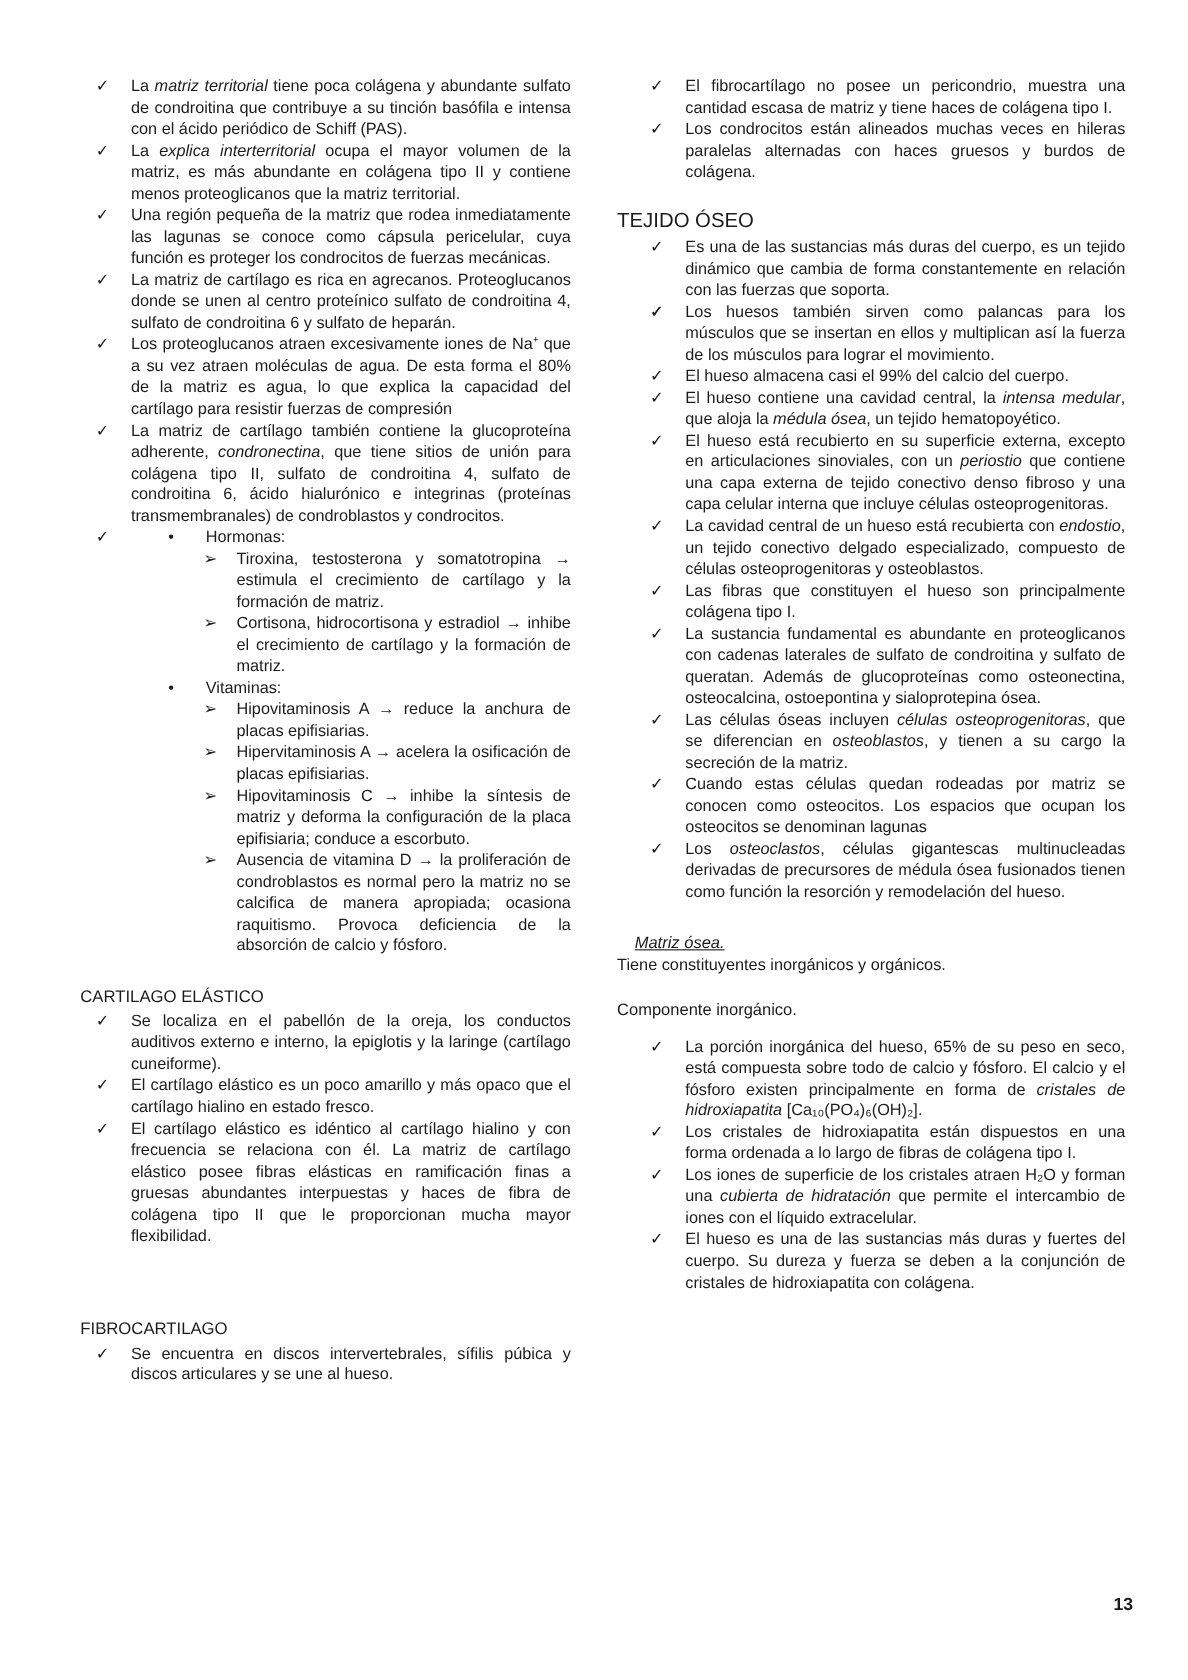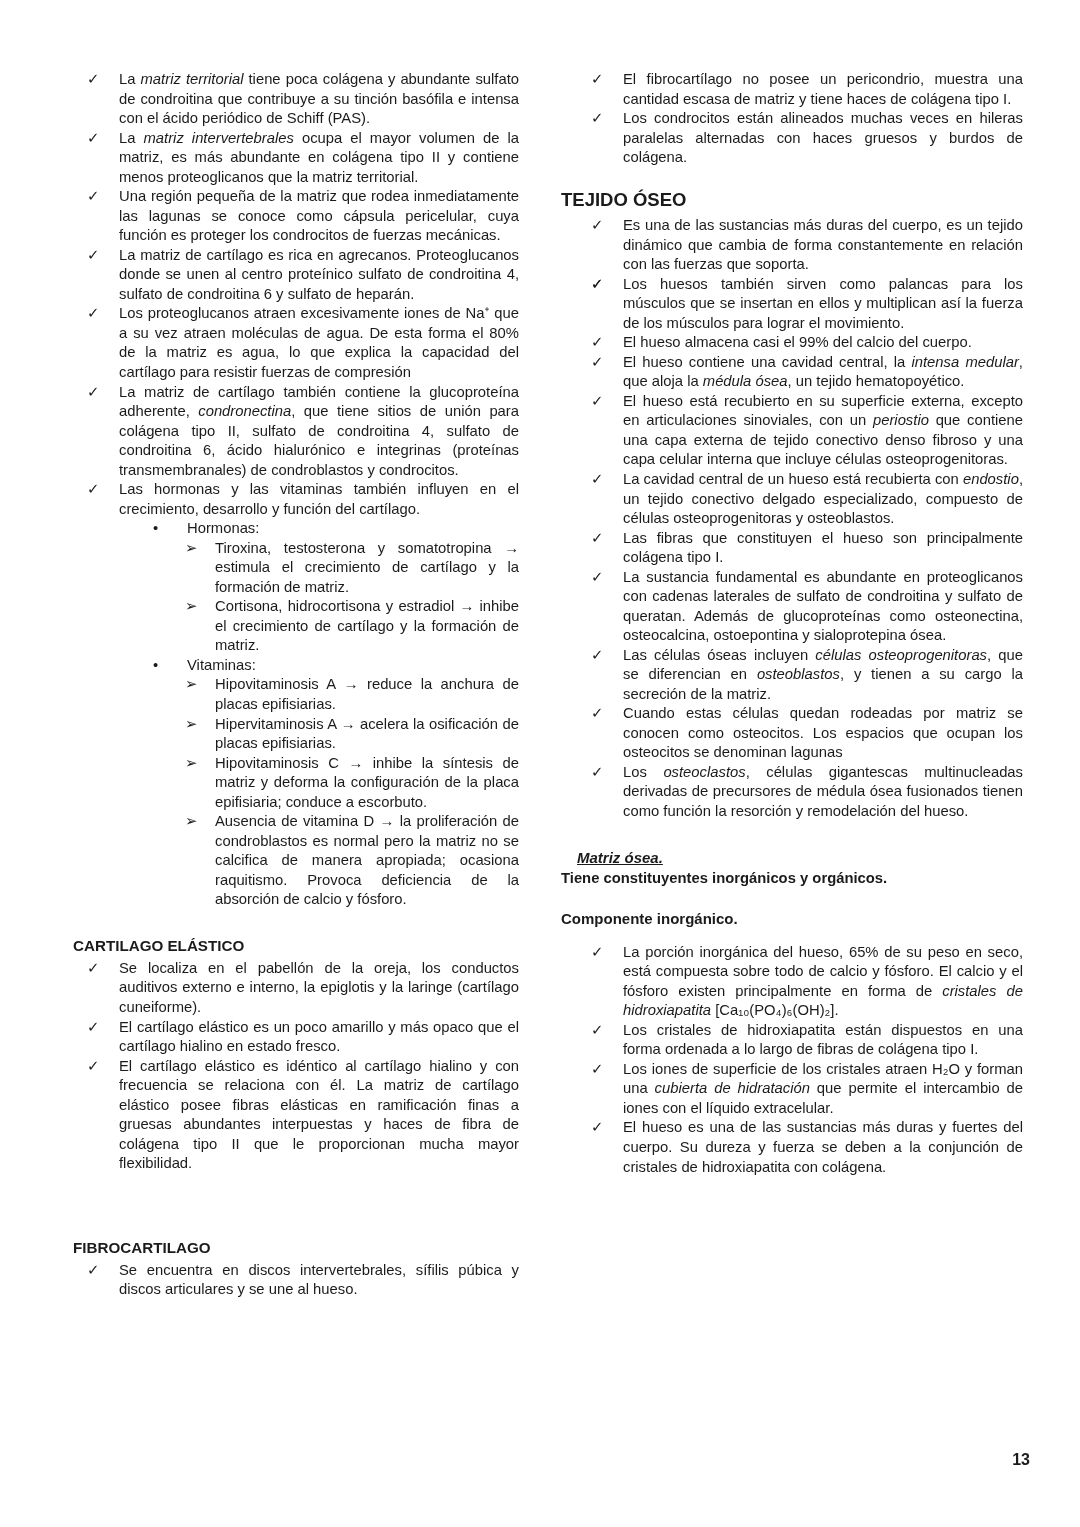--- a/index.html
+++ b/index.html
@@ -29,48 +29,48 @@
   }
   .item { position:relative; }
   .item .marker { position:absolute; top:0; }
   .lvl0 { padding-left:62px; }
   .lvl0 > .marker { left:30px; }
   .lvl1 { padding-left:130px; }
   .lvl1 > .marker { left:96px; }
   .lvl2 { padding-left:158px; }
   .lvl2 > .marker { left:128px; }
   .it { font-style:italic; }
-  .heading { font-weight:bold; text-align:left; }
+  .heading { font-weight:normal; text-align:left; }
   .h-major { font-size:18.5px; margin:20px 0 4px; }
   .h-section { font-size:15.2px; margin:26px 16px 3px; }
   .h-underline-italic { font-size:15px; font-style:italic; text-decoration:underline; margin:26px 16px 2px; }
   .h-bold { font-size:15px; margin:20px 0 14px; }
-  .para { text-align:left;font-weight:bold; }
+  .para { text-align:left; }
   .spacer { height:38px; }
   .column > *:first-child { margin-top:0; }
   .page-number {
     position:absolute;
     right:50px; bottom:58px;
     font-weight:bold;
     font-size:16px;
   }
 </style>
 </head>
 <body>
 
 <div class="page">
   <div class="content">
     <div class="column">
         <div class="item lvl0"><span class="marker">✓</span><span>La </span><span class="it">matriz territorial</span><span> tiene poca colágena y abundante sulfato de condroitina que contribuye a su tinción basófila e intensa con el ácido periódico de Schiff (PAS).</span></div>
-        <div class="item lvl0"><span class="marker">✓</span><span>La </span><span class="it">matriz intervertebrales</span><span> ocupa el mayor volumen de la matriz, es más abundante en colágena tipo II y contiene menos proteoglicanos que la matriz territorial.</span></div>
+        <div class="item lvl0"><span class="marker">✓</span><span>La </span><span class="it">explica interterritorial</span><span> ocupa el mayor volumen de la matriz, es más abundante en colágena tipo II y contiene menos proteoglicanos que la matriz territorial.</span></div>
         <div class="item lvl0"><span class="marker">✓</span><span>Una región pequeña de la matriz que rodea inmediatamente las lagunas se conoce como cápsula pericelular, cuya función es proteger los condrocitos de fuerzas mecánicas.</span></div>
         <div class="item lvl0"><span class="marker">✓</span><span>La matriz de cartílago es rica en agrecanos. Proteoglucanos donde se unen al centro proteínico sulfato de condroitina 4, sulfato de condroitina 6 y sulfato de heparán.</span></div>
         <div class="item lvl0"><span class="marker">✓</span><span>Los proteoglucanos atraen excesivamente iones de Na⁺ que a su vez atraen moléculas de agua. De esta forma el 80% de la matriz es agua, lo que explica la capacidad del cartílago para resistir fuerzas de compresión</span></div>
         <div class="item lvl0"><span class="marker">✓</span><span>La matriz de cartílago también contiene la glucoproteína adherente, </span><span class="it">condronectina</span><span>, que tiene sitios de unión para colágena tipo II, sulfato de condroitina 4, sulfato de condroitina 6, ácido hialurónico e integrinas (proteínas transmembranales) de condroblastos y condrocitos.</span></div>
-        <div class="item lvl0"><span class="marker">✓</span><span>Las hormonas y las vitaminas también influyen en el crecimiento, desarrollo y función del cartílago.</span></div>
+        <div class="item lvl0"><span class="marker">✓</span></div>
         <div class="item lvl1"><span class="marker">•</span><span>Hormonas:</span></div>
         <div class="item lvl2"><span class="marker">➢</span><span>Tiroxina, testosterona y somatotropina → estimula el crecimiento de cartílago y la formación de matriz.</span></div>
         <div class="item lvl2"><span class="marker">➢</span><span>Cortisona, hidrocortisona y estradiol → inhibe el crecimiento de cartílago y la formación de matriz.</span></div>
         <div class="item lvl1"><span class="marker">•</span><span>Vitaminas:</span></div>
         <div class="item lvl2"><span class="marker">➢</span><span>Hipovitaminosis A → reduce la anchura de placas epifisiarias.</span></div>
         <div class="item lvl2"><span class="marker">➢</span><span>Hipervitaminosis A → acelera la osificación de placas epifisiarias.</span></div>
         <div class="item lvl2"><span class="marker">➢</span><span>Hipovitaminosis C → inhibe la síntesis de matriz y deforma la configuración de la placa epifisiaria; conduce a escorbuto.</span></div>
         <div class="item lvl2"><span class="marker">➢</span><span>Ausencia de vitamina D → la proliferación de condroblastos es normal pero la matriz no se calcifica de manera apropiada; ocasiona raquitismo. Provoca deficiencia de la absorción de calcio y fósforo.</span></div>
         <div class="heading h-section">CARTILAGO ELÁSTICO</div>
         <div class="item lvl0"><span class="marker">✓</span><span>Se localiza en el pabellón de la oreja, los conductos auditivos externo e interno, la epiglotis y la laringe (cartílago cuneiforme).</span></div>

